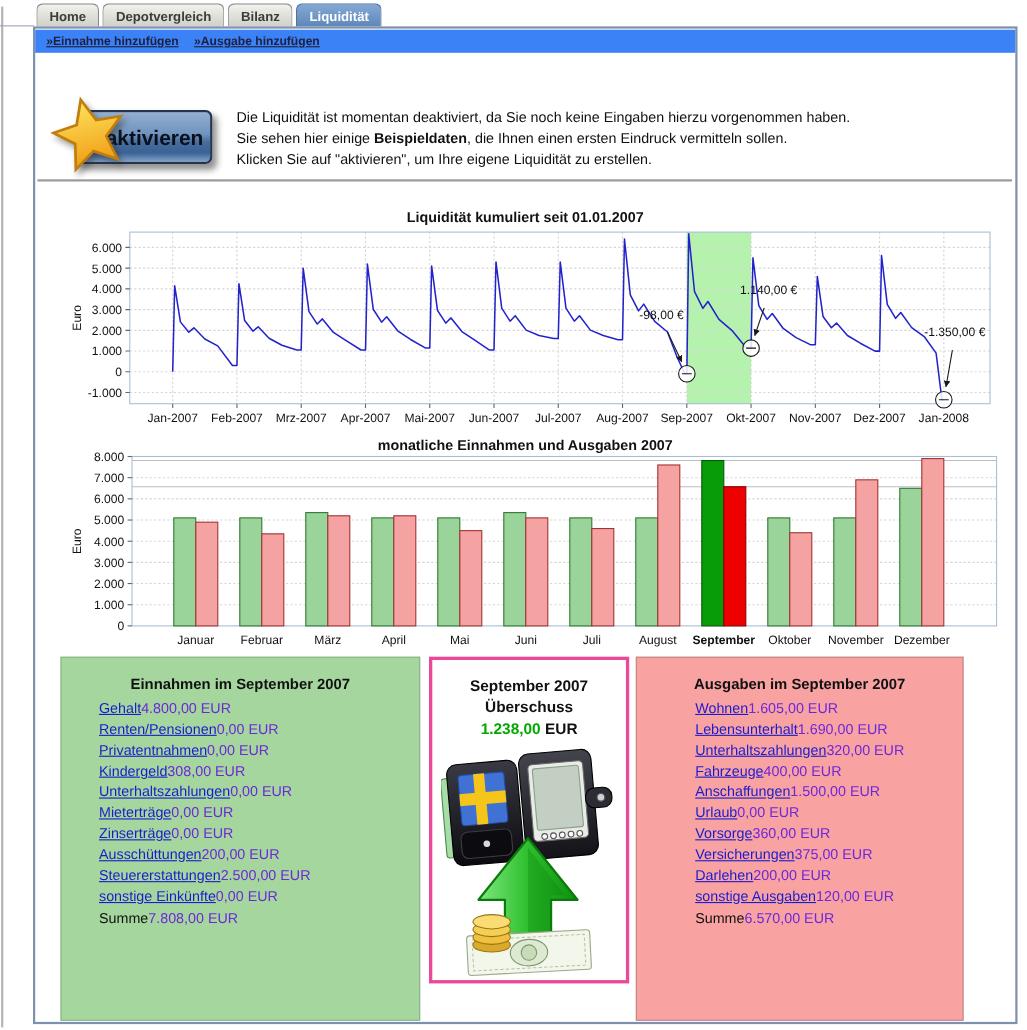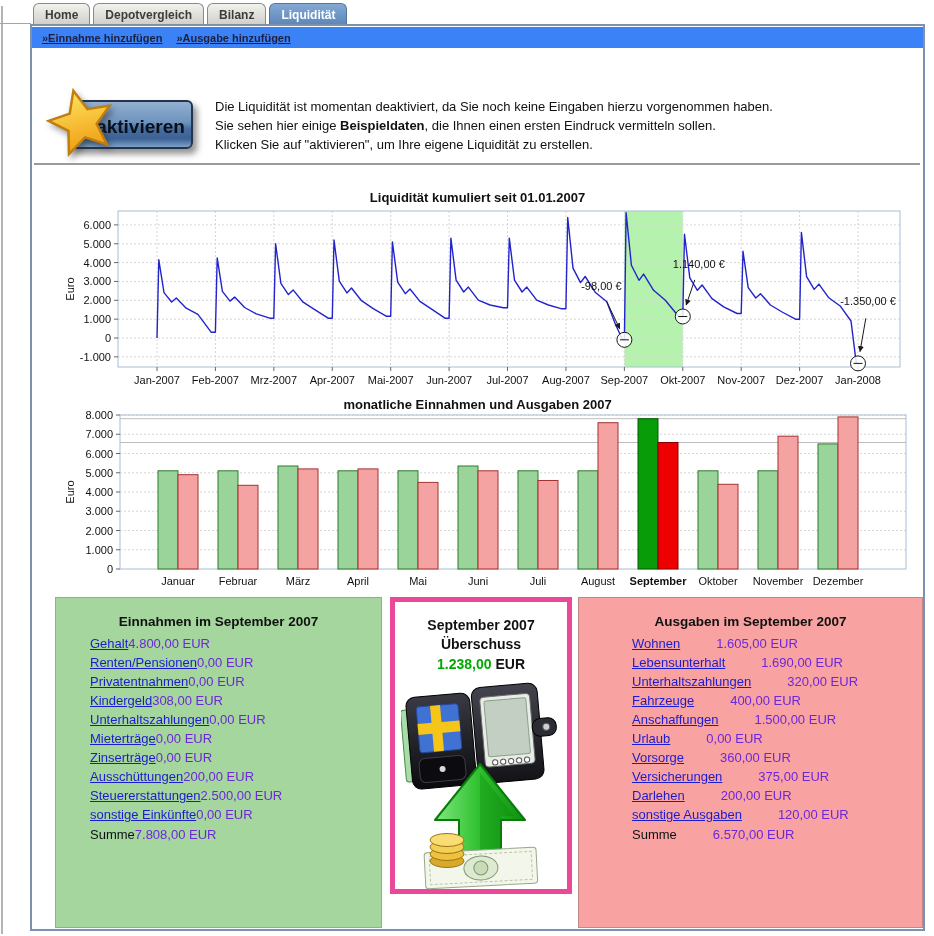--- a/index.html
+++ b/index.html
@@ -37,26 +37,26 @@
   .bc-svg{top:385px;}
   svg text{font-family:"Liberation Sans",sans-serif;}
   .grid{stroke:#d6d6d6;stroke-dasharray:2 2;}
   .tick{font-size:11px;fill:#111;}
   .bold{font-weight:bold;}
   .ann{font-size:11px;fill:#111;}
 
   
   .panel{position:absolute;top:571px;height:331px;box-sizing:border-box;}
   .panel-green{left:23px;width:327px;background:#a4d69e;border:1px solid #8bb28b;}
-  .panel-pink{left:546px;width:345px;background:#f8a2a2;border:1px solid #c08888;}
-  .panel-mid{left:358px;width:182px;height:297px;background:#fff;border:5px solid #ec4899;text-align:center;}
+  .panel-pink{left:546px;width:298px;background:#f8a2a2;border:1px solid #c08888;}
+  .panel-mid{left:358px;width:182px;height:297px;background:#fff;border:3px solid #ec4899;text-align:center;}
   .panel-title{margin:16px 0 5px;text-align:center;font-weight:bold;font-size:13.5px;}
   .prow{display:flex;justify-content:flex-start;line-height:19px;font-size:13px;}
   .panel-green .prow{padding:0 20px 0 34px;}
-  .panel-pink .prow{padding:0 16px 0 53px;gap:36px;}
+  .panel-pink .prow{padding:0 16px 0 53px;}
   .plink{color:#1c1ccd;text-decoration:underline;cursor:pointer;}
   .pval{color:#6d28d9;}
   .sumrow{margin-top:1px;}
   .sumrow .plab{color:#111;text-decoration:none;}
   .mid-line{font-size:14px;font-weight:bold;line-height:19px;}
   .mid-line:first-child{margin-top:14px;}
   .amount-line{font-size:14px;font-weight:bold;line-height:20px;}
   .amount-green{font-weight:bold;}
   .currency{margin-left:4px;color:#111;}
   .wallet-art{display:block;margin:4px auto 0;}

